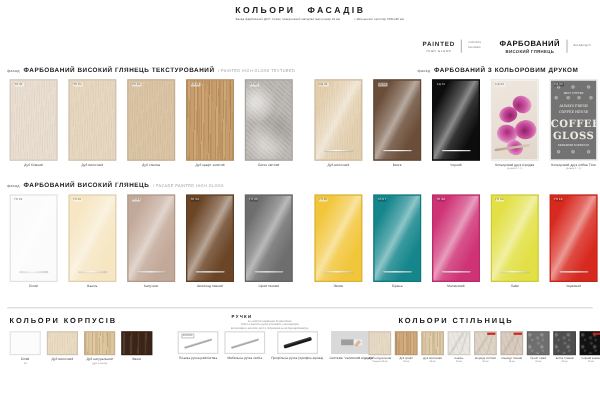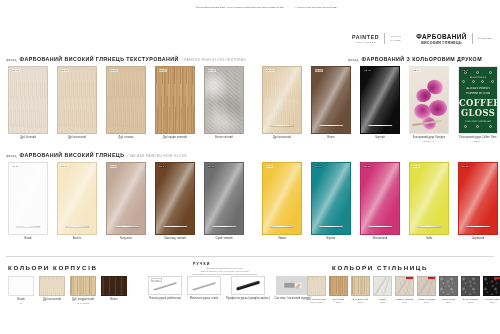--- a/index.html
+++ b/index.html
@@ -127,21 +127,21 @@
       radial-gradient(circle at 80% 82%, rgba(255,255,255,.20) 0 3%, rgba(0,0,0,0) 14%),
       radial-gradient(circle at 50% 50%, rgba(0,0,0,.18) 0 2%, rgba(0,0,0,0) 12%);
     background-size: 10px 10px, 13px 13px, 9px 9px, 11px 11px, 7px 7px;
   }
 
   
   .orchid-bg { position: absolute; inset: 0; background: linear-gradient(160deg,#efe7df,#e2d6ca); }
   .petal { position: absolute; border-radius: 50% 50% 48% 52%; }
 
   
-  .chalk { position: absolute; inset: 0; background: #14532d; overflow: hidden; }
+  .chalk { position: absolute; inset: 0; background: #737373; overflow: hidden; }
   .chalk-txt {
     position: absolute; left: 0; width: 100%; text-align: center;
     color: #efeae2; font-family: "DejaVu Serif", serif;
   }
   .chalk-big { font-weight: bold; letter-spacing: .4px; }
   .chalk-icons { position: absolute; width: 100%; display: flex; justify-content: space-around; }
   .chalk-ic { width: 3px; height: 3px; border: .4px solid #cfc9c0; border-radius: 50%; opacity: .75; }
 
   
   .band-title {
@@ -166,20 +166,24 @@
   }
   .h-rail.dark { background: linear-gradient(180deg,#4a4a4a,#1d1d1d 55%,#0d0d0d); height: 2.6px; }
   .h-thumb { width: 18px; height: 7px; }
 </style>
 </head>
 <body>
 
 <div class="page">
 
   <div class="hdr-center">
+    <div class="hdr-titles">
+      <span class="hdr-title">КОЛЬОРИ</span>
+      <span class="hdr-title">ФАСАДІВ</span>
+    </div>
     <div class="hdr-sub-row">
       <span class="hdr-sub">Фасад фарбований ДСП. Кожен поверхневий матеріал має розмір 18 мм</span>
       <span class="hdr-sub">І збільшений орієнтир 500х245 мм</span>
     </div>
   </div>
 
   <div class="brand-block">
     <div class="brand-en">
       <div class="b1">PAINTED</div>
       <div class="b2">HIGH GLOSS</div>

